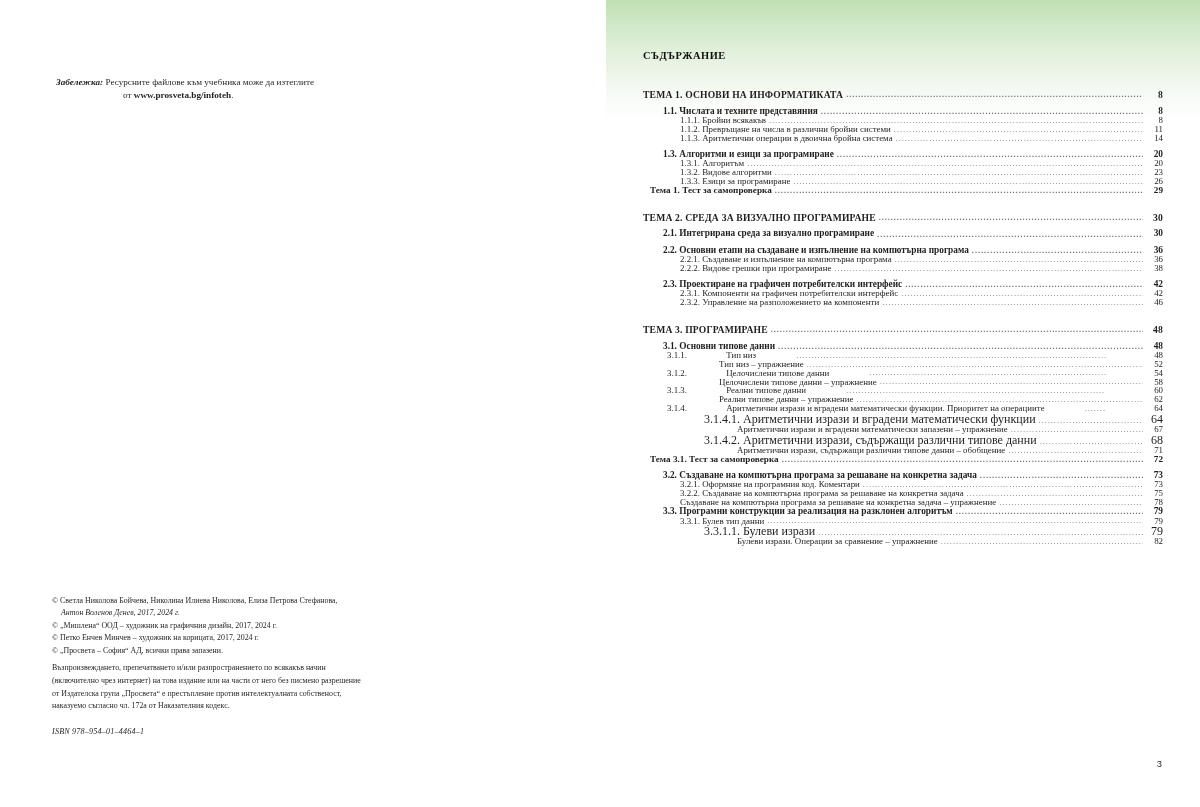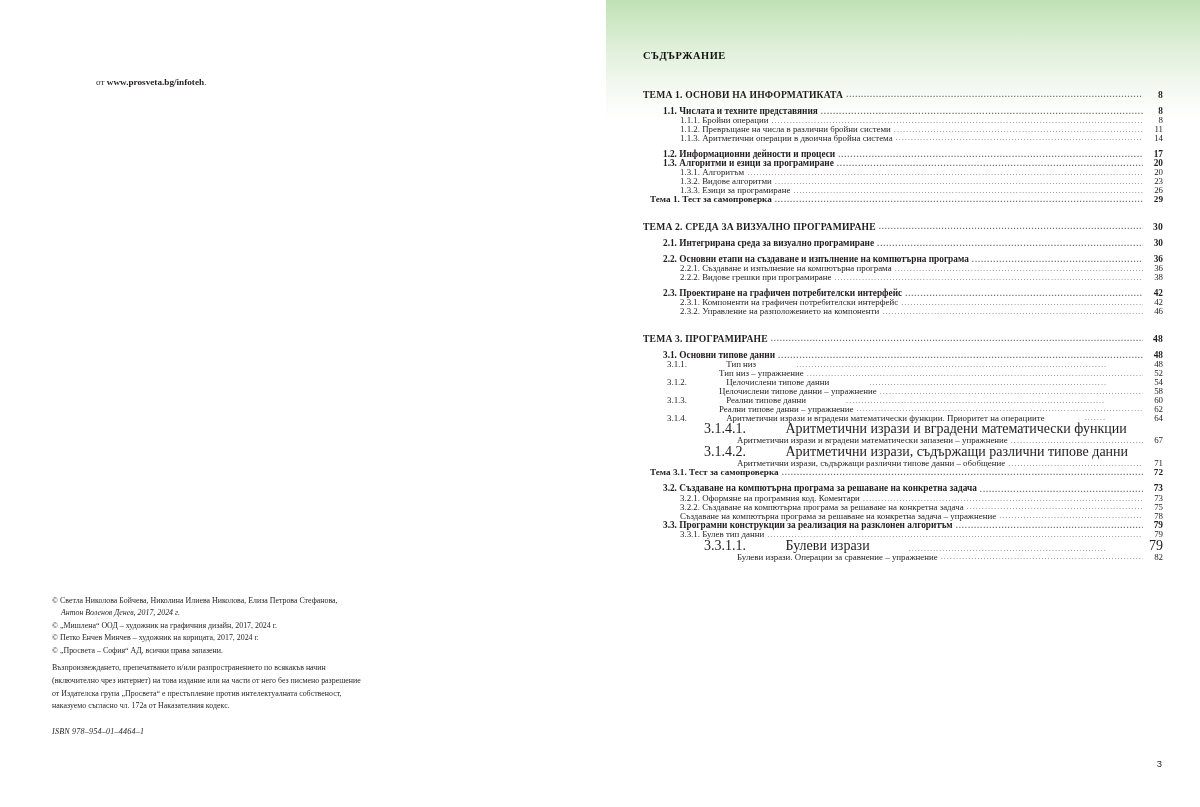--- a/index.html
+++ b/index.html
@@ -34,21 +34,21 @@
     width: 330px;
     font-size: 9.2px;
     line-height: 1.45;
     color: #231f20;
   }
   .note-label {
     font-style: italic;
     font-weight: bold;
   }
   .note-line2 {
-    margin-left: 40px;
+    margin-left: 67px;
   }
   .note-url {
     font-weight: bold;
   }
 
   .copyright-block {
     position: absolute;
     left: 52px;
     top: 595px;
     width: 380px;
@@ -123,21 +123,21 @@
     font-size: 10.4px;
     letter-spacing: 0.55px;
     color: #111111;
     margin-bottom: 16px;
   }
 
   .toc-list { display: block; }
 
   .toc-row {
     display: flex;
-    align-items: center;
+    align-items: flex-end;
     font-size: 9.1px;
     line-height: 1.0;
     color: #201d1d;
     white-space: nowrap;
   }
   .toc-row .num-prefix {
     flex: 0 0 auto;
     white-space: pre;
   }
   .toc-row .title {
@@ -195,23 +195,22 @@
     padding-left: 37px;
   }
   .lvl-2t {
     font-weight: normal;
     font-size: 8.9px;
     padding-left: 24px;
     gap: 37px;
   }
   .lvl-3 {
     font-weight: normal;
-    font-size: 14px;
+    font-size: 12px;
     padding-left: 61px;
-    gap: 36px;
   }
   .lvl-3t {
     font-weight: normal;
     font-size: 8.9px;
     padding-left: 76px;
   }
   .lvl-4 {
     font-weight: normal;
     font-size: 8.9px;
     padding-left: 94px;
@@ -236,20 +235,23 @@
   }
 </style>
 </head>
 <body>
 
 <div class="spread">
 
   <div class="page-left">
 
     <div class="note-block">
+      <div>
+        <span class="note-label">Забележка:</span><span> Ресурсните файлове към учебника може да изтеглите</span>
+      </div>
       <div class="note-line2">
         <span>от </span><span class="note-url">www.prosveta.bg/infoteh</span><span>.</span>
       </div>
     </div>
 
     <div class="copyright-block">
       <div class="cr-line">© Светла Николова Бойчева, Николина Илиева Николова, Елиза Петрова Стефанова,</div>
       <div class="cr-cont">Антон Воленов Денев, 2017, 2024 г.</div>
       <div class="cr-line">© „Мишлена“ ООД – художник на графичния дизайн, 2017, 2024 г.</div>
       <div class="cr-line">© Петко Енчев Минчев – художник на корицата, 2017, 2024 г.</div>
@@ -282,43 +284,37 @@
           </div>
           <div class="gap-sm"></div>
           <div class="toc-row lvl-1">
             <span class="num-prefix">1.1. </span>
             <span class="title">Числата и техните представяния</span>
             <span class="dots"></span>
             <span class="pageno">8</span>
           </div>
           <div class="toc-row lvl-2">
             <span class="num-prefix">1.1.1. </span>
-            <span class="title">Бройни операции</span>
+            <span class="title">Бройни всякакъв</span>
             <span class="dots"></span>
             <span class="pageno">8</span>
           </div>
           <div class="toc-row lvl-2">
             <span class="num-prefix">1.1.2. </span>
             <span class="title">Превръщане на числа в различни бройни системи</span>
             <span class="dots"></span>
             <span class="pageno">11</span>
           </div>
           <div class="toc-row lvl-2">
             <span class="num-prefix">1.1.3. </span>
             <span class="title">Аритметични операции в двоична бройна система</span>
             <span class="dots"></span>
             <span class="pageno">14</span>
           </div>
           <div class="gap-sm"></div>
-          <div class="toc-row lvl-1">
-            <span class="num-prefix">1.2. </span>
-            <span class="title">Информационни дейности и процеси</span>
-            <span class="dots"></span>
-            <span class="pageno">17</span>
-          </div>
           <div class="toc-row lvl-1">
             <span class="num-prefix">1.3. </span>
             <span class="title">Алгоритми и езици за програмиране</span>
             <span class="dots"></span>
             <span class="pageno">20</span>
           </div>
           <div class="toc-row lvl-2">
             <span class="num-prefix">1.3.1. </span>
             <span class="title">Алгоритъм</span>
             <span class="dots"></span>

